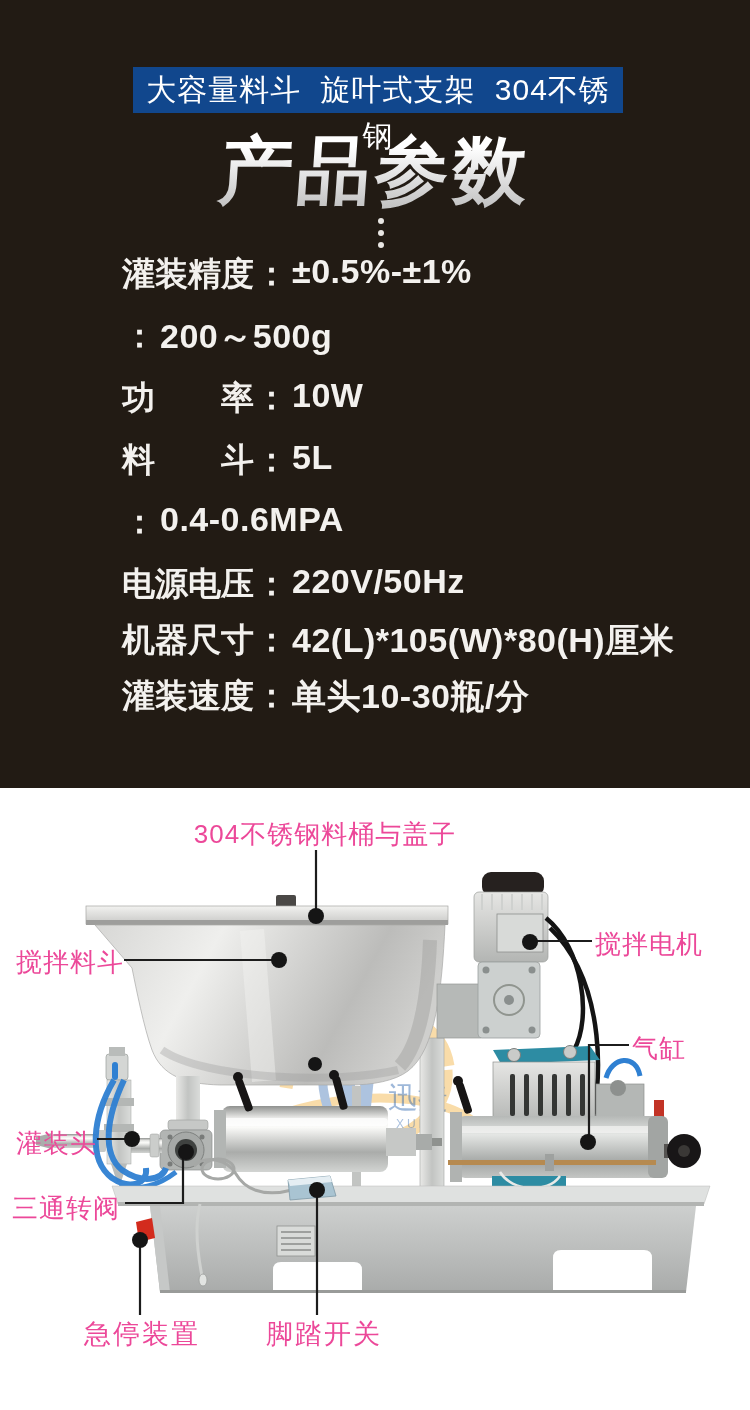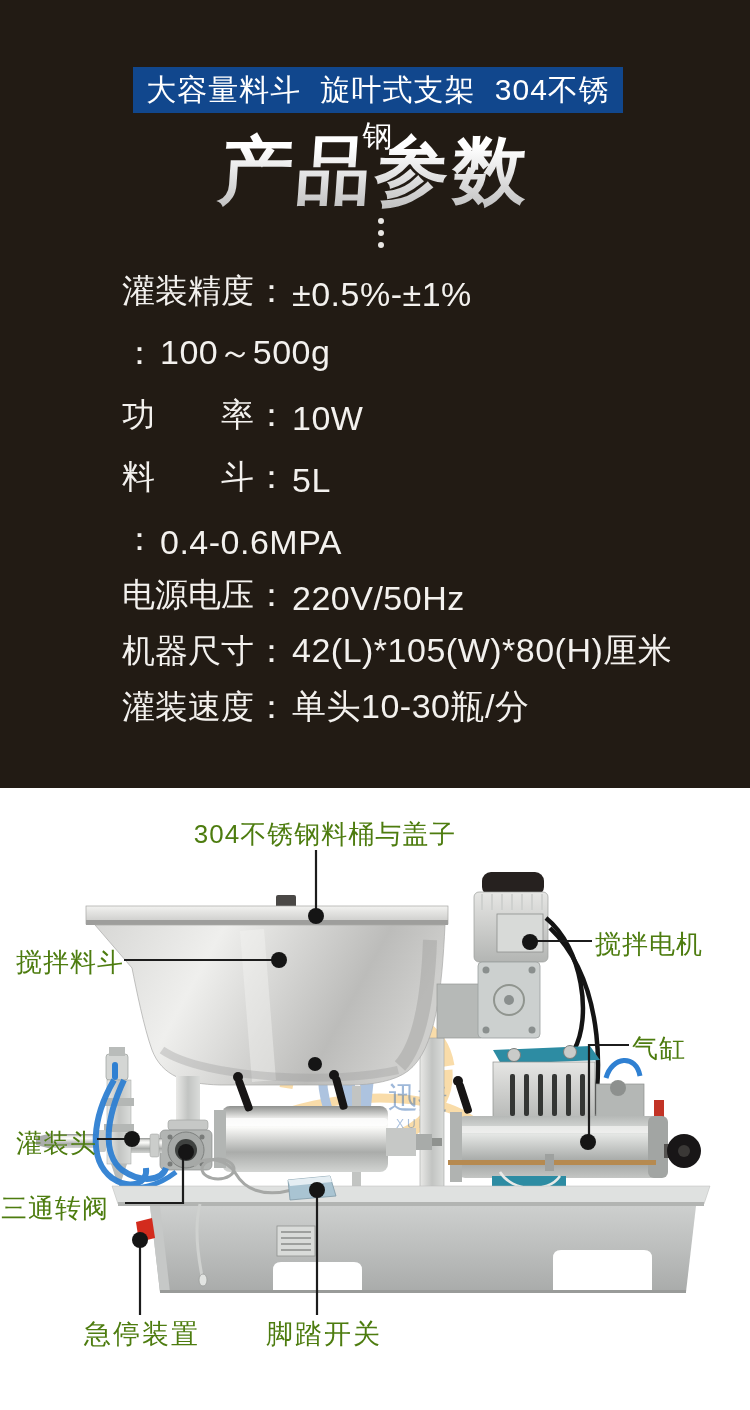--- a/index.html
+++ b/index.html
@@ -11,37 +11,37 @@
   .banner{position:absolute;left:133px;top:67px;width:490px;height:46px;background:#11478d;
           color:#ffffff;font-size:30px;line-height:46px;text-align:center;word-spacing:10px;letter-spacing:1px;}
   .big-title{position:absolute;left:0;top:122px;width:750px;text-align:center;
              font-size:74px;font-weight:bold;letter-spacing:4px;transform:skewX(-4deg);
              background:linear-gradient(#ffffff 25%,#b9b9b9 95%);
              -webkit-background-clip:text;background-clip:text;
              -webkit-text-fill-color:transparent;color:#e6e6e6;}
   .title-dots{position:absolute;left:378px;top:218px;display:flex;flex-direction:column;gap:6px;}
   .title-dots i{width:6px;height:6px;border-radius:50%;background:#e8e6e3;display:block;}
   .specs{position:absolute;left:122px;top:252px;width:600px;}
-  .spec-row{height:62px;display:flex;align-items:flex-end;color:#f3f1ee;}
+  .spec-row{height:62px;display:flex;align-items:flex-start;color:#f3f1ee;font-weight:bold;}
   .spec-row:nth-child(n+6){height:56px;}
   .spec-label{display:inline-block;width:132px;font-size:33px;text-align:justify;text-align-last:justify;}
   .spec-colon{font-size:33px;margin-left:1px;}
   .spec-value{font-size:34px;margin-left:4px;letter-spacing:0.5px;}
 
   
   .light-section{position:absolute;left:0;top:788px;width:750px;height:622px;background:#ffffff;}
   .machine-svg{position:absolute;left:0;top:0;width:750px;height:622px;}
-  .callout{position:absolute;color:#4d7c0f;font-size:26px;letter-spacing:1px;white-space:nowrap;}
+  .callout{position:absolute;color:#ec4899;font-size:26px;letter-spacing:1px;white-space:nowrap;}
   .callout.big{font-size:27px;letter-spacing:2px;}
   .lbl-lid{left:75px;top:29px;width:500px;text-align:center;}
   .lbl-hopper{left:16px;top:157px;}
   .lbl-motor{left:595px;top:139px;}
   .lbl-cyl{left:632px;top:243px;}
   .lbl-head{left:16px;top:338px;}
-  .lbl-valve{left:1px;top:403px;}
+  .lbl-valve{left:12px;top:403px;}
   .lbl-estop{left:84px;top:528px;}
   .lbl-pedal{left:266px;top:528px;text-align:right;}
 </style>
 </head>
 <body>
 
 <div class="page">
 
   <div class="dark-section">
     <div class="banner">大容量料斗 旋叶式支架 304不锈钢</div>
@@ -53,21 +53,21 @@
       </div>
 
     <div class="specs">
       <div class="spec-row">
         <span class="spec-label">灌装精度</span>
           <span class="spec-colon">：</span>
           <span class="spec-value">±0.5%-±1%</span>
       </div>
       <div class="spec-row">
           <span class="spec-colon">：</span>
-          <span class="spec-value">100～500g</span>
+          <span class="spec-value">200～500g</span>
       </div>
       <div class="spec-row">
         <span class="spec-label">功率</span>
           <span class="spec-colon">：</span>
           <span class="spec-value">10W</span>
       </div>
       <div class="spec-row">
         <span class="spec-label">料斗</span>
           <span class="spec-colon">：</span>
           <span class="spec-value">5L</span>

